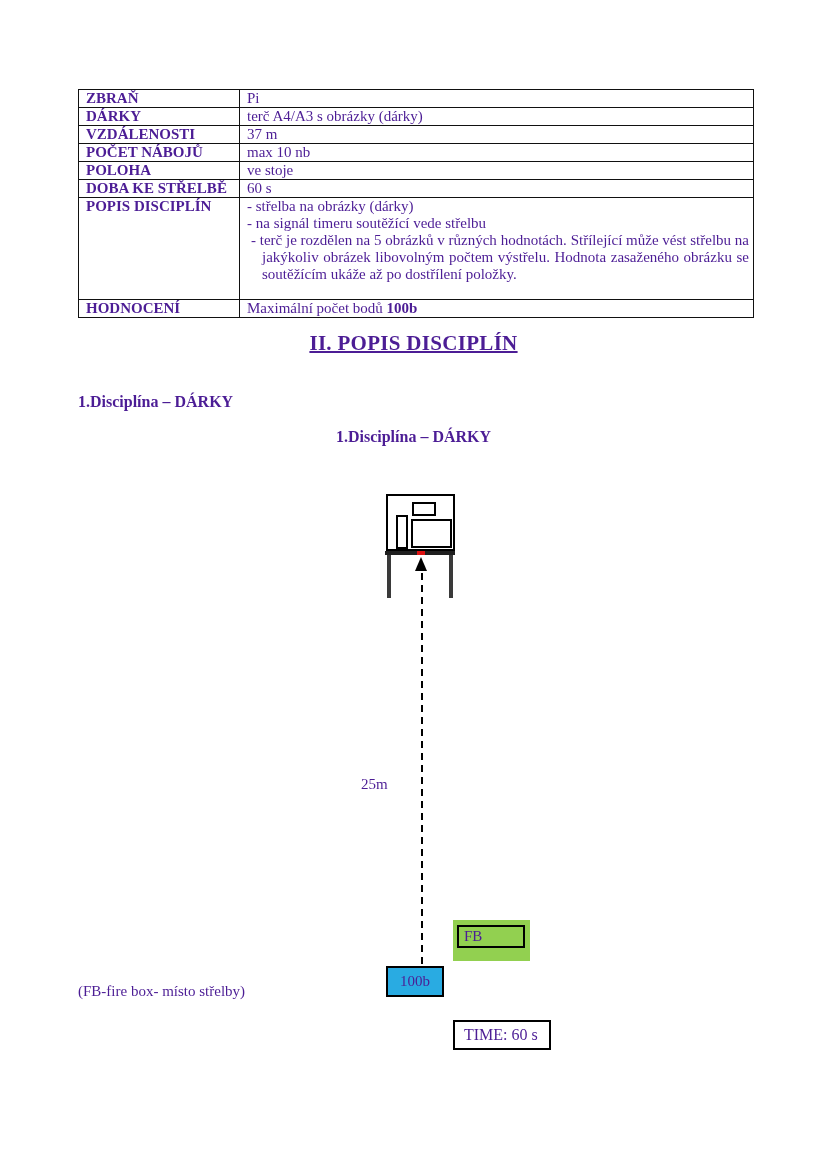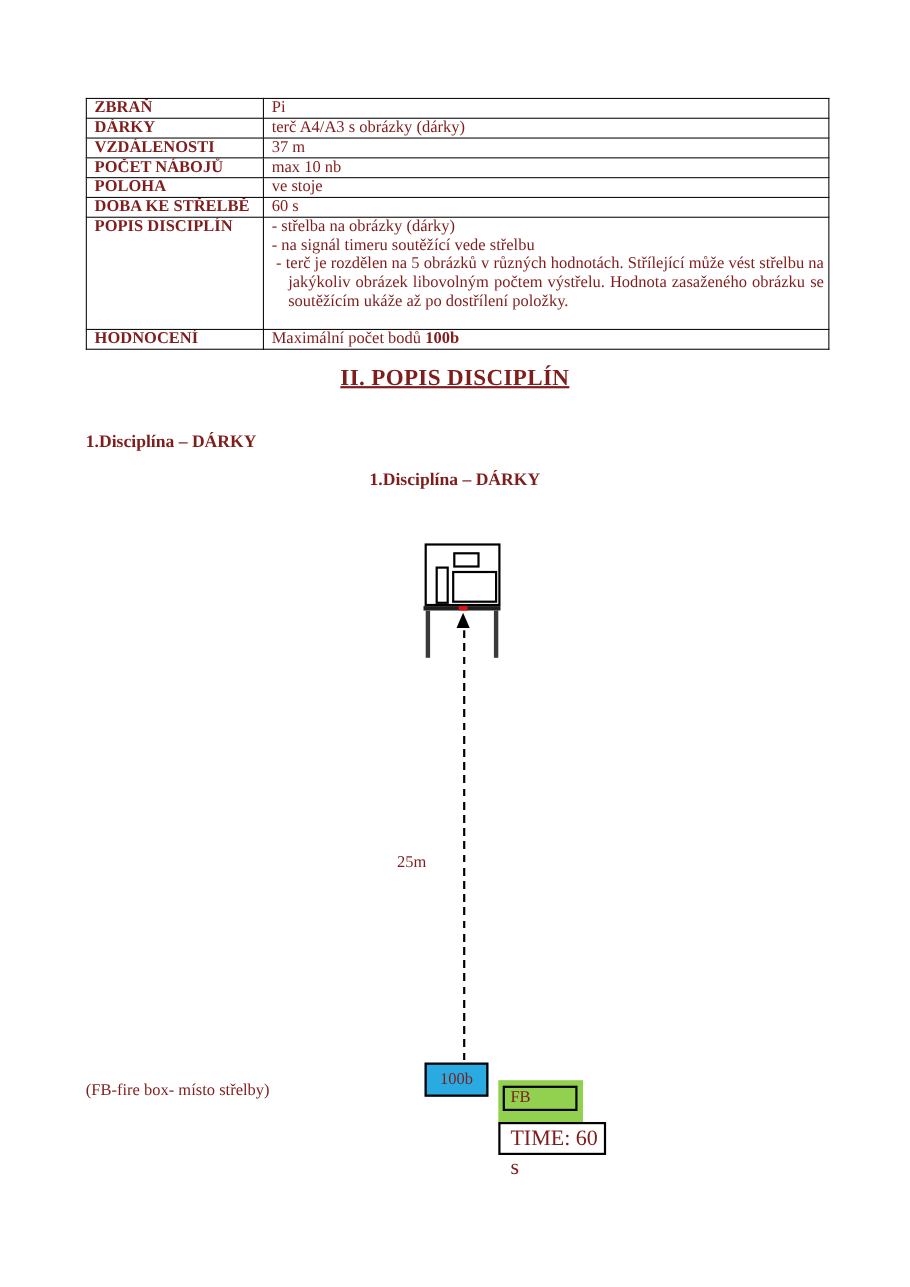--- a/index.html
+++ b/index.html
@@ -3,21 +3,21 @@
 <meta charset="utf-8">
 <style>
   * { margin: 0; padding: 0; box-sizing: border-box; }
   html, body { background: #ffffff; }
   .page {
     position: relative;
     width: 827px;
     height: 1170px;
     background: #ffffff;
     font-family: "Liberation Serif", "DejaVu Serif", serif;
-    color: #7f1d1d;
+    color: #4c1d95;
     overflow: hidden;
   }
 
   
   table.spec {
     position: absolute;
     left: 78px; top: 89px;
     width: 676px;
     border-collapse: collapse;
     table-layout: fixed;
@@ -111,41 +111,41 @@
     position: absolute;
     left: 386px; top: 966px;
     width: 58px; height: 31px;
     border: 2px solid #000;
     text-align: center;
     line-height: 26px;
     font-size: 15px;
   }
   .firebox {
     position: absolute;
-    left: 453px; top: 982px;
+    left: 453px; top: 920px;
     width: 77px; height: 41px;
   }
   .firebox-inner {
     position: absolute;
     left: 4px; top: 5px;
     width: 68px; height: 23px;
     border: 2px solid #000;
     line-height: 19px;
     padding-left: 5px;
     font-size: 15px;
   }
   .time-box {
     position: absolute;
     left: 453px; top: 1020px;
     width: 98px; height: 30px;
     border: 2px solid #000;
     background: #fff;
     line-height: 26px;
     padding-left: 9px;
-    font-size: 20px;
+    font-size: 16px;
   }
   .fb-caption {
     position: absolute;
     left: 78px; top: 983px;
     font-size: 15px;
   }
 </style>
 </head>
 <body>
 

